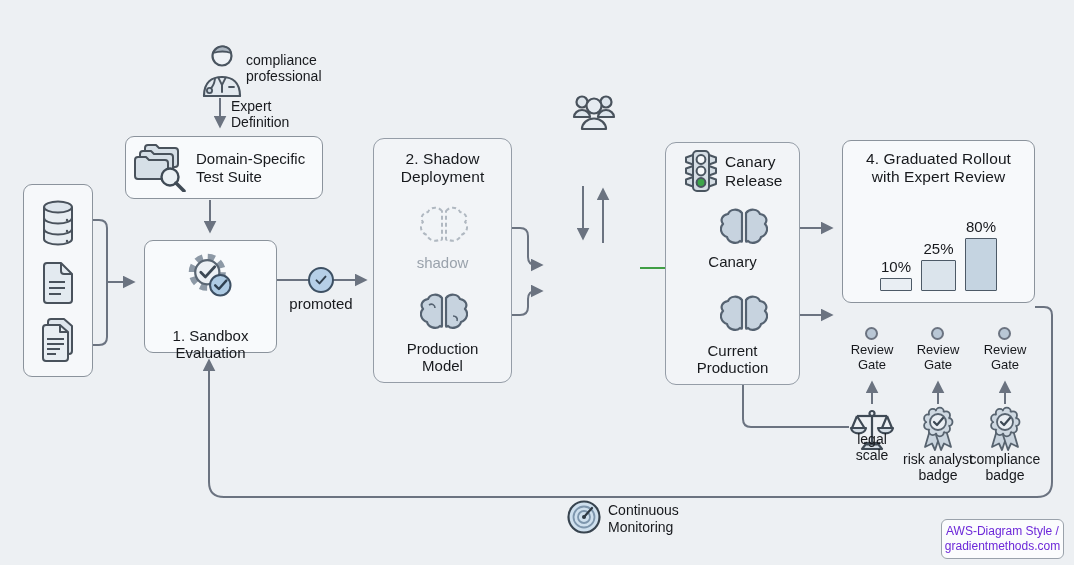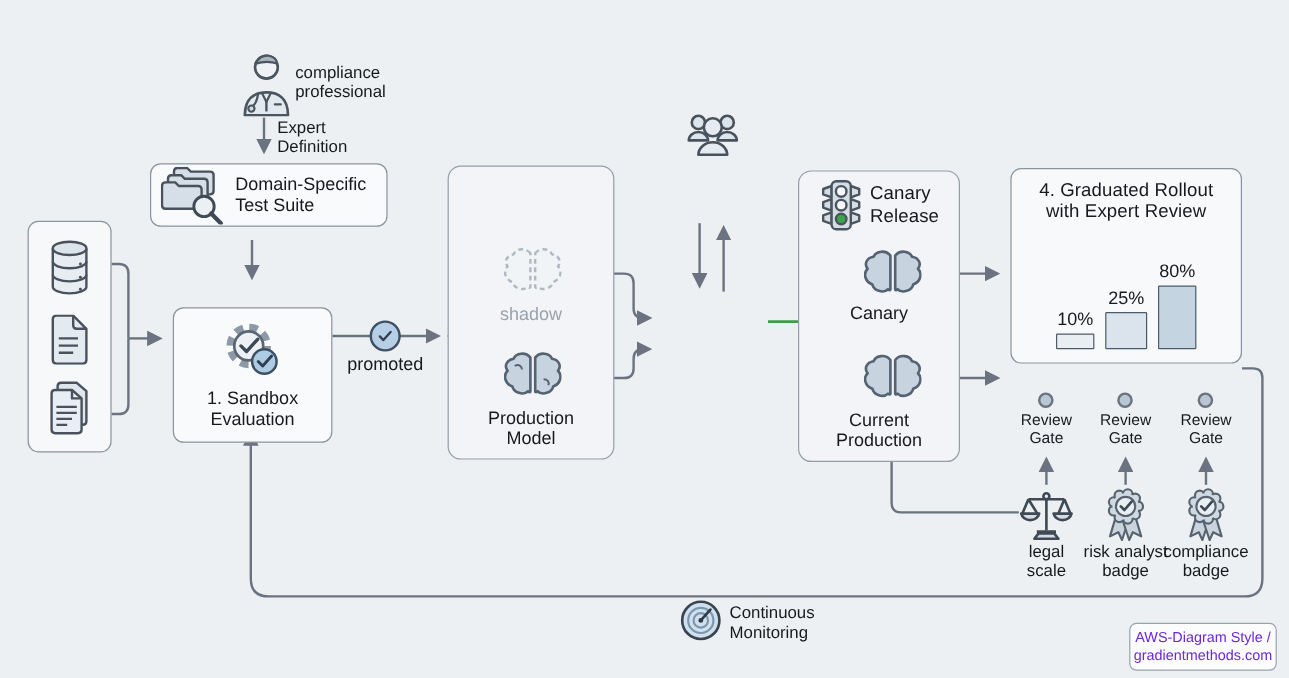--- a/index.html
+++ b/index.html
@@ -90,21 +90,21 @@
       <path d="M18,36 C17,42 15.5,44 13.5,45.5" stroke-width="1.8"></path>
       <circle cx="12.5" cy="47.5" r="2.6" fill="#cfd9e2" stroke-width="1.8"></circle>
       <path d="M32,44 H37" stroke-width="1.8"></path>
     </svg>
   </div>
   <div class="abs z1 t14 pre" style="left:246px;top:52px;line-height:1.15;">compliance
 professional</div>
   <div class="abs z1 t14 pre" style="left:231px;top:98px;line-height:1.15;">Expert
 Definition</div>
 
-  <div class="node z1" style="left:125px;top:136px;width:198px;height:53px;display:flex;align-items:center;gap:8px;padding:0 8px;">
+  <div class="node z1" style="left:125px;top:136px;width:198px;height:63px;display:flex;align-items:center;gap:8px;padding:0 8px;">
     <span>
       <svg width="54" height="48" viewBox="0 0 54 48" stroke="#49525c" stroke-width="2" fill="none" stroke-linejoin="round">
         <g fill="#d6dfe7">
           <path transform="translate(10,0)" d="M1,4 Q1,1 4,1 H12 L15,4 H31 Q34,4 34,7 V20 Q34,23 31,23 H4 Q1,23 1,20 Z"></path>
           <path transform="translate(5,6)" d="M1,4 Q1,1 4,1 H12 L15,4 H31 Q34,4 34,7 V20 Q34,23 31,23 H4 Q1,23 1,20 Z"></path>
           <path transform="translate(0,12)" d="M1,4 Q1,1 4,1 H12 L15,4 H31 Q34,4 34,7 V20 Q34,23 31,23 H4 Q1,23 1,20 Z"></path>
         </g>
         <circle cx="36" cy="33" r="8.5" fill="#eaf0f4" stroke="#3f4a55" stroke-width="2.4"></circle>
         <path d="M42,39 L50,47" stroke="#3f4a55" stroke-width="3.5" stroke-linecap="round"></path>
       </svg>
@@ -135,21 +135,21 @@
     <span>
       <svg width="40" height="46" viewBox="0 0 40 46" stroke="#49525c" stroke-width="2" fill="none" stroke-linejoin="round">
         <path d="M13,2 H26 L34,9 V34 Q34,37 31,37 H13 Q10,37 10,34 V5 Q10,2 13,2 Z" fill="#dfe6ed"></path>
         <path d="M8,8 H22 L30,15 V41 Q30,44 27,44 H8 Q5,44 5,41 V11 Q5,8 8,8 Z" fill="#e8eef3"></path>
         <path d="M22,8 V15 H30"></path>
         <path d="M9,22 H26 M9,27 H26 M9,32 H22 M9,37 H18" stroke-width="1.8"></path>
       </svg>
     </span>
   </div>
 
-  <div class="node z1" style="left:144px;top:256px;width:133px;height:113px;display:flex;flex-direction:column;align-items:center;padding-top:9px;">
+  <div class="node z1" style="left:144px;top:240px;width:133px;height:113px;display:flex;flex-direction:column;align-items:center;padding-top:9px;gap:19px;">
     <span>
       <svg width="56" height="52" viewBox="0 0 60 56">
         <circle cx="26" cy="24" r="16.5" fill="none" stroke="#8d99a6" stroke-width="7" stroke-dasharray="7.5 5.46"></circle>
         <circle cx="26" cy="24" r="13" fill="#edf1f5" stroke="#5a6673" stroke-width="2.4"></circle>
         <path d="M19,24 l5,5 10,-11" fill="none" stroke="#3c4854" stroke-width="3" stroke-linecap="round" stroke-linejoin="round"></path>
         <circle cx="40" cy="38" r="11" fill="#aecbe4" stroke="#3d4f63" stroke-width="2.2"></circle>
         <path d="M34.5,38 l4,4 8,-9" fill="none" stroke="#2f4152" stroke-width="2.6" stroke-linecap="round" stroke-linejoin="round"></path>
       </svg>
     </span>
     <span class="lbl t15 pre" style="margin-top:6px;">1. Sandbox
@@ -157,20 +157,22 @@
   </div>
 
   <div class="check-circle" style="left:308px;top:267px;">
     <svg width="18" height="18" viewBox="0 0 24 24">
         <path d="M6,12.5 l4,4 8,-9" fill="none" stroke="#33414f" stroke-width="2.6" stroke-linecap="round" stroke-linejoin="round"></path>
       </svg>
   </div>
   <div class="abs z1 lbl t15" style="left:286px;top:295px;width:70px;">promoted</div>
 
   <div class="stage z1" style="left:373px;top:138px;width:139px;height:245px;">
+    <div class="abs lbl title pre" style="left:0;right:0;top:11px;">2. Shadow
+Deployment</div>
     <div class="abs" style="left:46px;top:66px;">
       <svg width="48" height="40" viewBox="0 0 48 40" stroke="#b0b8c1" stroke-width="2" fill="#f1f4f7" stroke-linejoin="round" stroke-dasharray="4 3">
         <path d="M22,6 C18,1 10,2 8,7 C2,8 0,13 3,17 C-1,21 1,28 7,30 C8,35 16,38 20,34 C21,35 22,35 22,34 Z"></path>
         <path d="M22,6 C18,1 10,2 8,7 C2,8 0,13 3,17 C-1,21 1,28 7,30 C8,35 16,38 20,34 C21,35 22,35 22,34 Z" transform="scale(-1,1) translate(-48,0)"></path>
       </svg>
     </div>
     <div class="abs lbl t15 muted" style="left:0;right:0;top:115px;">shadow</div>
     <div class="abs" style="left:46px;top:153px;">
       <svg width="48" height="40" viewBox="0 0 48 40" stroke="#556271" stroke-width="2.2" fill="#c7d3df" stroke-linejoin="round">
         <path d="M22,6 C18,1 10,2 8,7 C2,8 0,13 3,17 C-1,21 1,28 7,30 C8,35 16,38 20,34 C21,35 22,35 22,34 Z"></path>
@@ -302,21 +304,21 @@
           <circle cx="10.1" cy="12.4" r="4"></circle>
         <circle cx="14.8" cy="6.9" r="4"></circle>
           <circle cx="21.8" cy="5.7" r="4"></circle>
           <circle cx="28" cy="9.3" r="4"></circle>
       </g>
       <circle cx="20" cy="16" r="11" fill="#cfd9e2" stroke="none"></circle>
       <circle cx="20" cy="16" r="8" fill="#e9eef3"></circle>
       <path d="M16,16 l3,3 6,-7" fill="none" stroke="#3c4854" stroke-width="2.2" stroke-linecap="round"></path>
     </svg>
   </div>
-  <div class="abs z1 lbl t14 pre" style="left:842px;top:452px;width:60px;">legal
+  <div class="abs z1 lbl t14 pre" style="left:842px;top:432px;width:60px;">legal
 scale</div>
   <div class="abs z1 lbl t14 pre" style="left:897px;top:452px;width:82px;">risk analyst
 badge</div>
   <div class="abs z1 lbl t14 pre" style="left:963px;top:452px;width:84px;">compliance
 badge</div>
 
   <div class="abs z2" style="left:566px;top:499px;">
     <svg width="36" height="36" viewBox="0 0 36 36">
       <circle cx="18" cy="18" r="15.5" fill="#cfe0ee" stroke="#38444f" stroke-width="2.2"></circle>
       <circle cx="18" cy="18" r="10.5" fill="none" stroke="#7e96ad" stroke-width="1.8"></circle>

